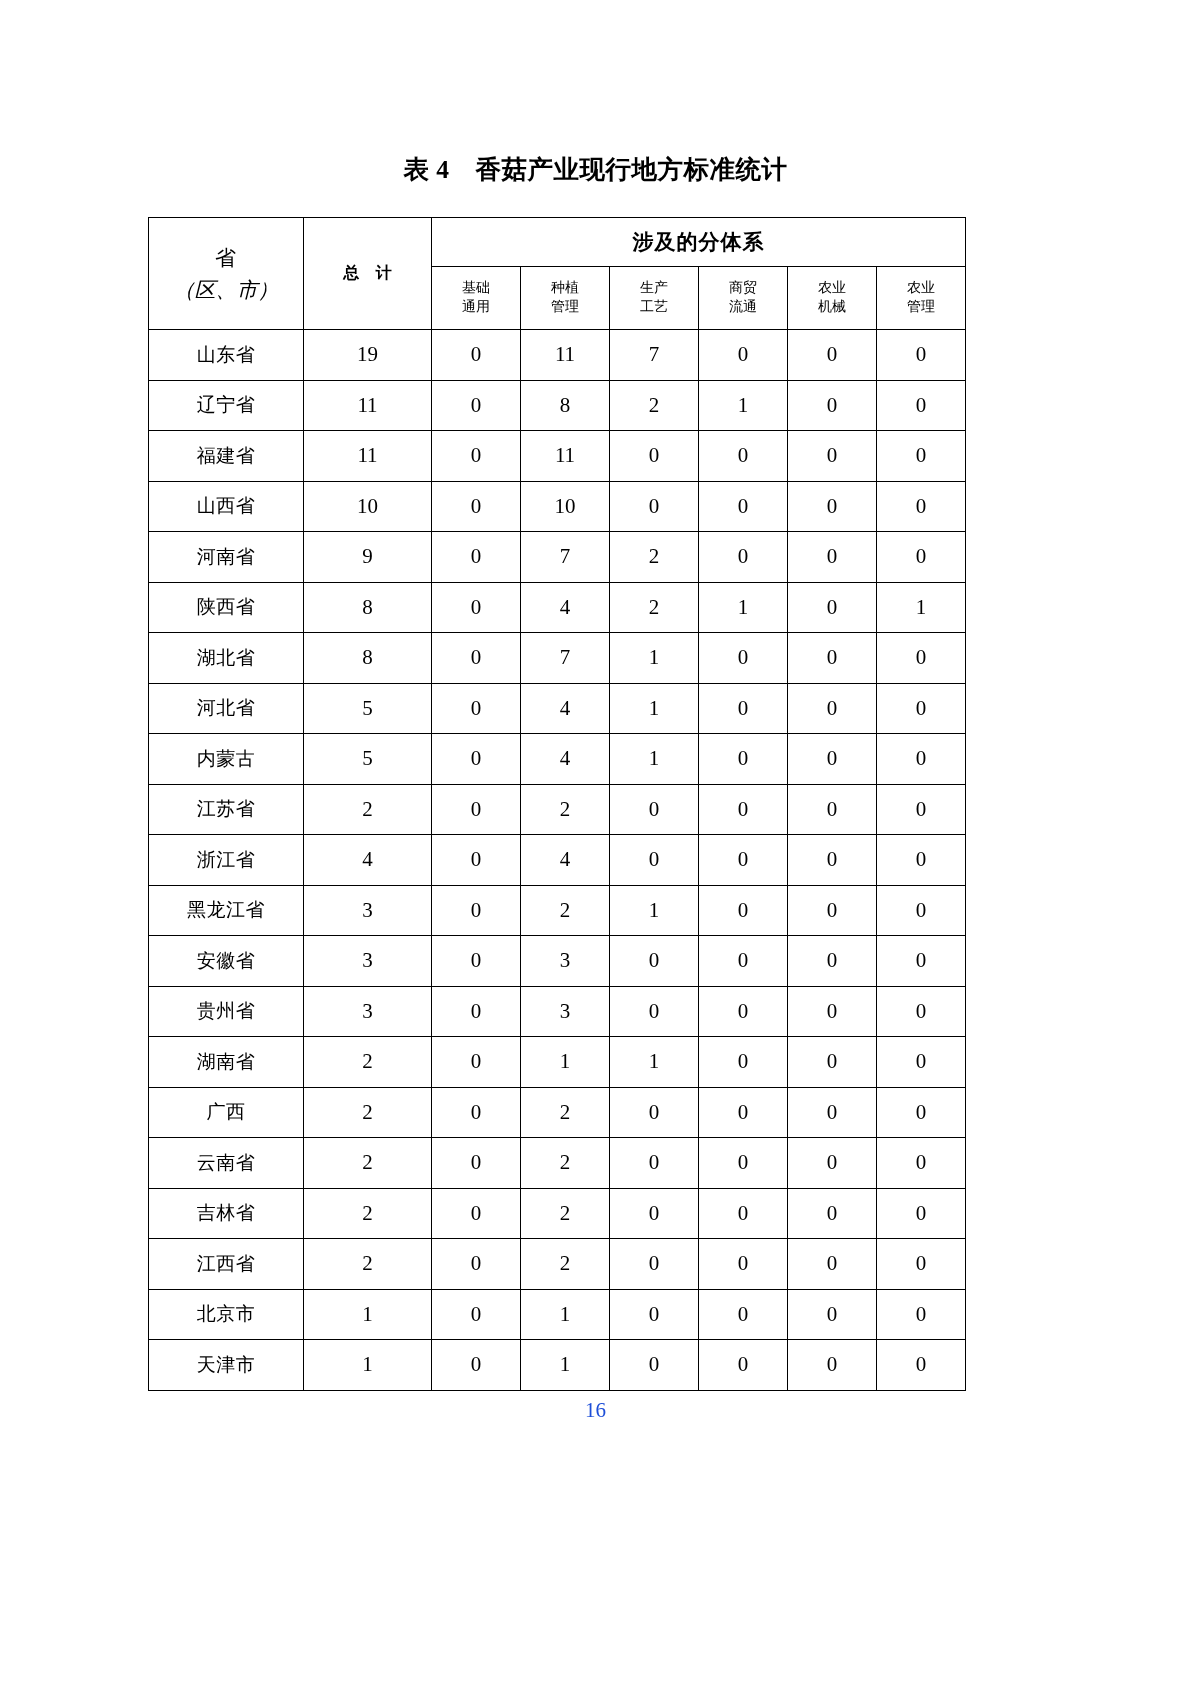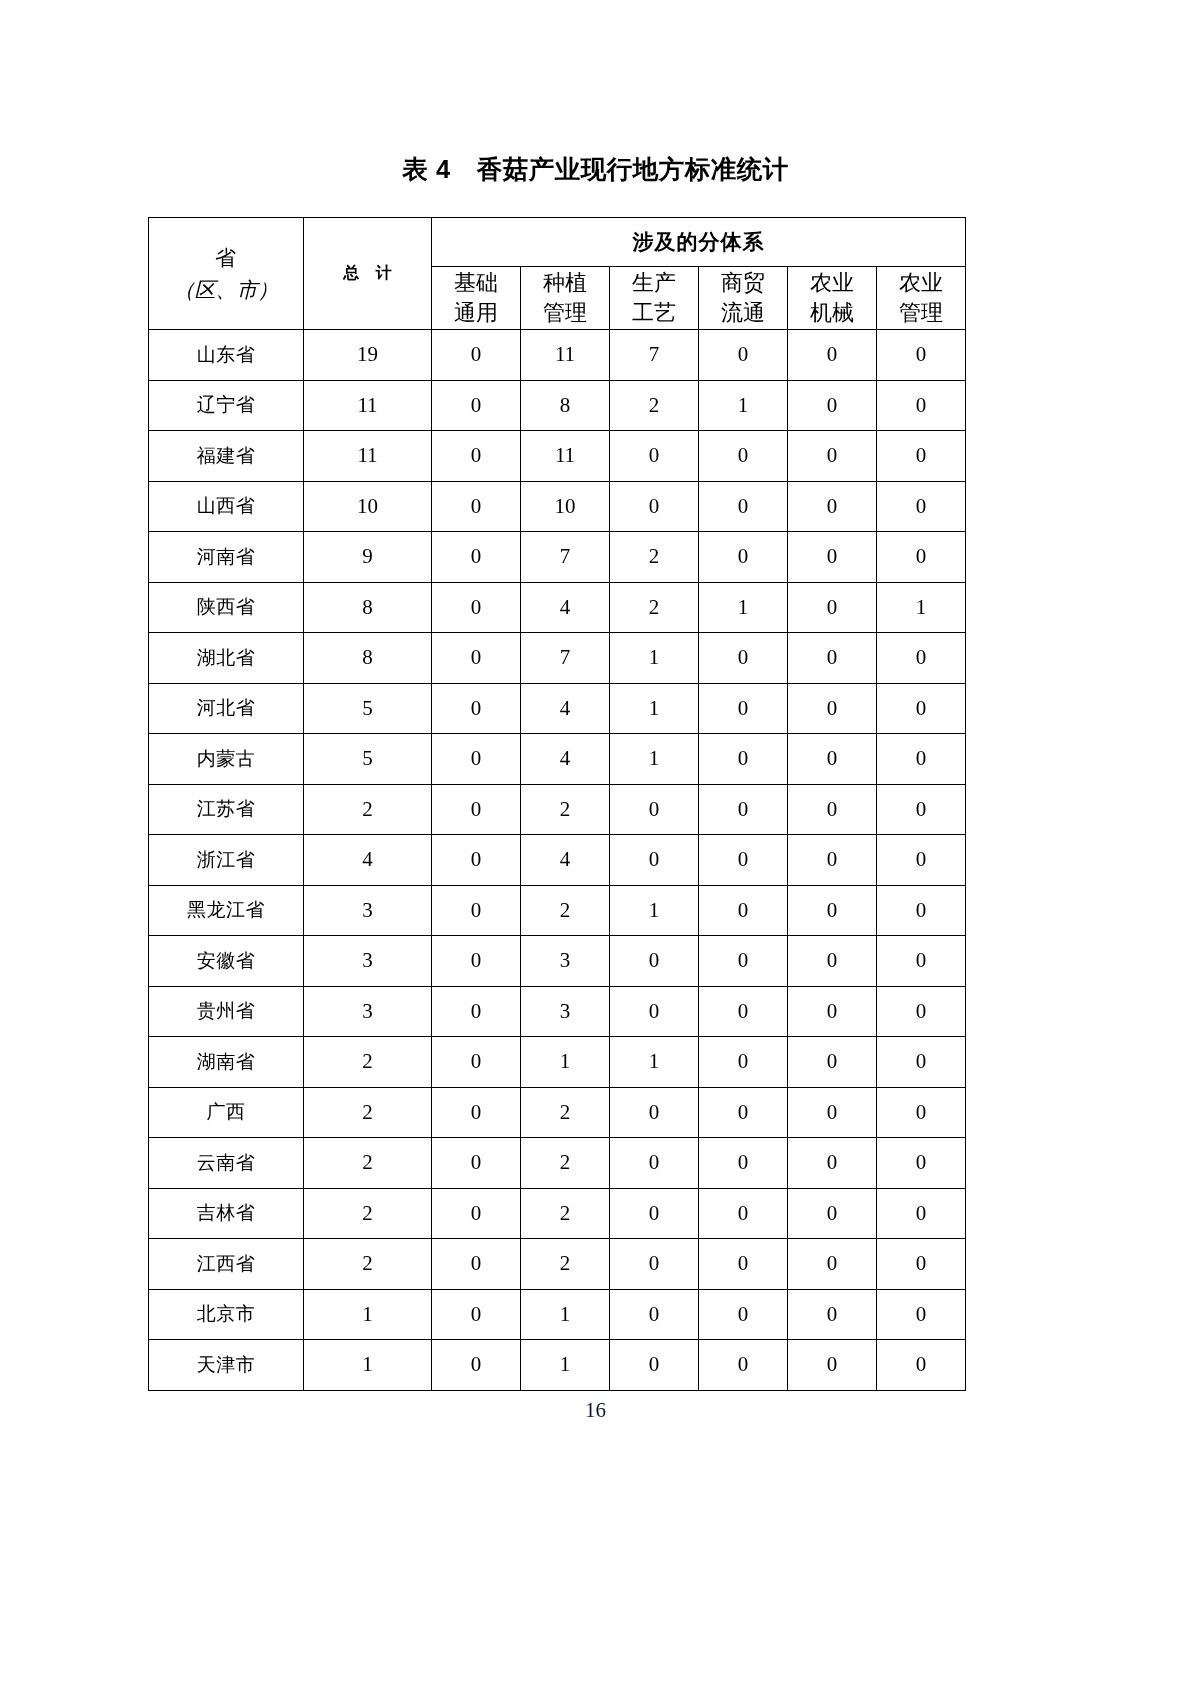--- a/index.html
+++ b/index.html
@@ -21,21 +21,21 @@
     position: relative;
     box-sizing: border-box;
   }
   .table-title {
     position: absolute;
     top: 152px;
     left: 0;
     width: 1191px;
     text-align: center;
     font-size: 25.5px;
-    font-family: Liberation Sans, sans-serif;
+    font-family: Liberation Serif, serif;
     font-weight: 700;
     letter-spacing: 0.5px;
     color: #000;
     white-space: pre;
   }
   .table-wrap {
     position: absolute;
     top: 217px;
     left: 148px;
     width: 817px;
@@ -79,22 +79,22 @@
   th.hdr-group {
     height: 48px;
     font-weight: bold;
     font-family: "Liberation Sans", "DejaVu Sans", sans-serif;
     font-size: 21px;
     letter-spacing: 1px;
   }
   th.hdr-sub {
     height: 62px;
     font-weight: normal;
-    font-family: Liberation Serif, serif;
-    font-size: 22px;
+    font-family: Liberation Mono, monospace;
+    font-size: 14px;
     line-height: 1.35;
   }
   th.hdr-sub span { display: block; }
 
   td.prov-cell {
     height: 49.5px;
     font-family: Liberation Mono, monospace;
     font-size: 19px;
     letter-spacing: 0.5px;
   }
@@ -104,21 +104,21 @@
     font-size: 21px;
   }
   .page-number {
     position: absolute;
     top: 1398px;
     left: 0;
     width: 1191px;
     text-align: center;
     font-size: 21px;
     font-family: "Liberation Serif", "DejaVu Serif", serif;
-    color: #0f172a;
+    color: #1d4ed8;
   }
 </style>
 </head>
 <body>
 
 <div class="page">
 
   <div class="table-title">表 4　香菇产业现行地方标准统计</div>
 
   <div class="table-wrap">

